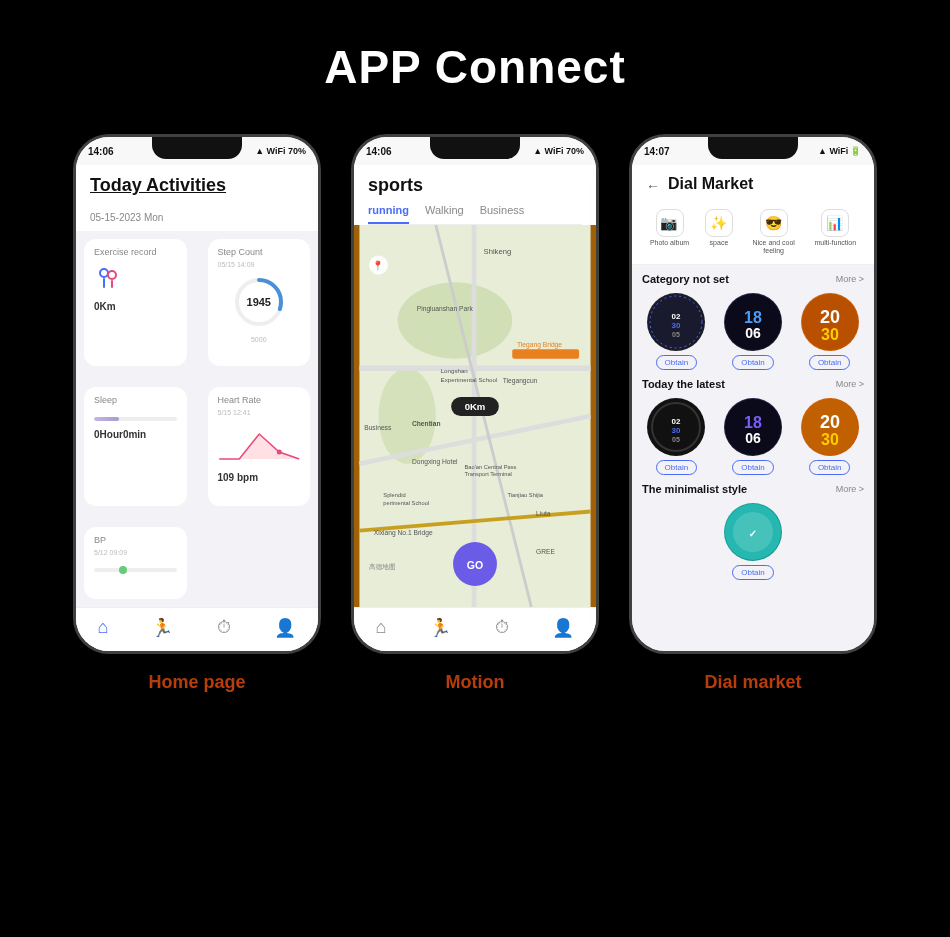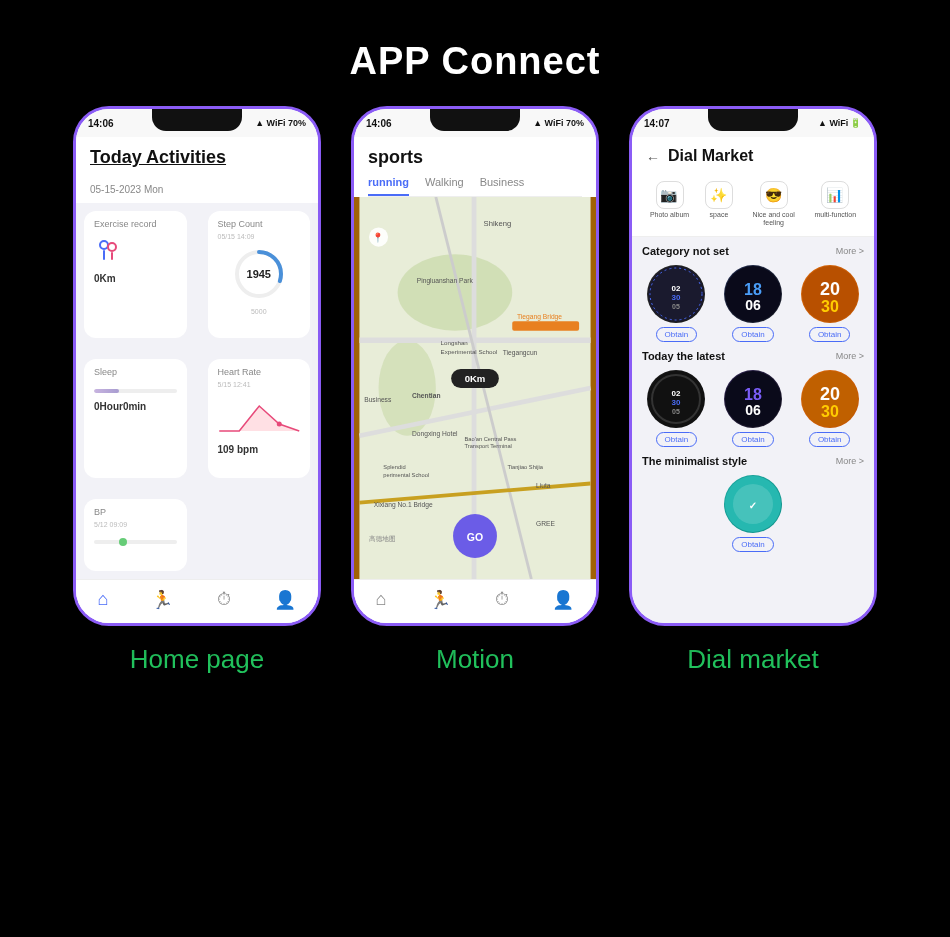--- a/index.html
+++ b/index.html
@@ -9,56 +9,56 @@
       height: 937px;
       font-family: -apple-system, BlinkMacSystemFont, 'Segoe UI', sans-serif;
       display: flex;
       flex-direction: column;
       align-items: center;
       overflow: hidden;
     }
 
     .main-title {
       color: #fff;
-      font-size: 38px;
+      font-size: 46px;
       font-weight: 800;
       margin-top: 40px;
-      margin-bottom: 23px;
+      margin-bottom: 40px;
       letter-spacing: 1px;
       text-align: center;
     }
 
     .phones-row {
       display: flex;
       flex-direction: row;
       gap: 30px;
       align-items: flex-start;
       justify-content: center;
     }
 
     .phone-section {
       display: flex;
       flex-direction: column;
       align-items: center;
       gap: 18px;
     }
 
     .phone-label {
-      color: #22c55e;
-      font-size: 26px;
-      font-weight: 400;
+      color: #c2410c;
+      font-size: 18px;
+      font-weight: 700;
     }
 
     
     .phone-frame {
       width: 248px;
       height: 520px;
       background: #fff;
       border-radius: 36px;
-      border: 3px solid #8b5cf6;
+      border: 3px solid #404040;
       overflow: hidden;
       position: relative;
       box-shadow: 0 8px 32px rgba(0,0,0,0.6);
     }
 
     .phone-notch {
       position: absolute;
       top: 0;
       left: 50%;
       transform: translateX(-50%);

